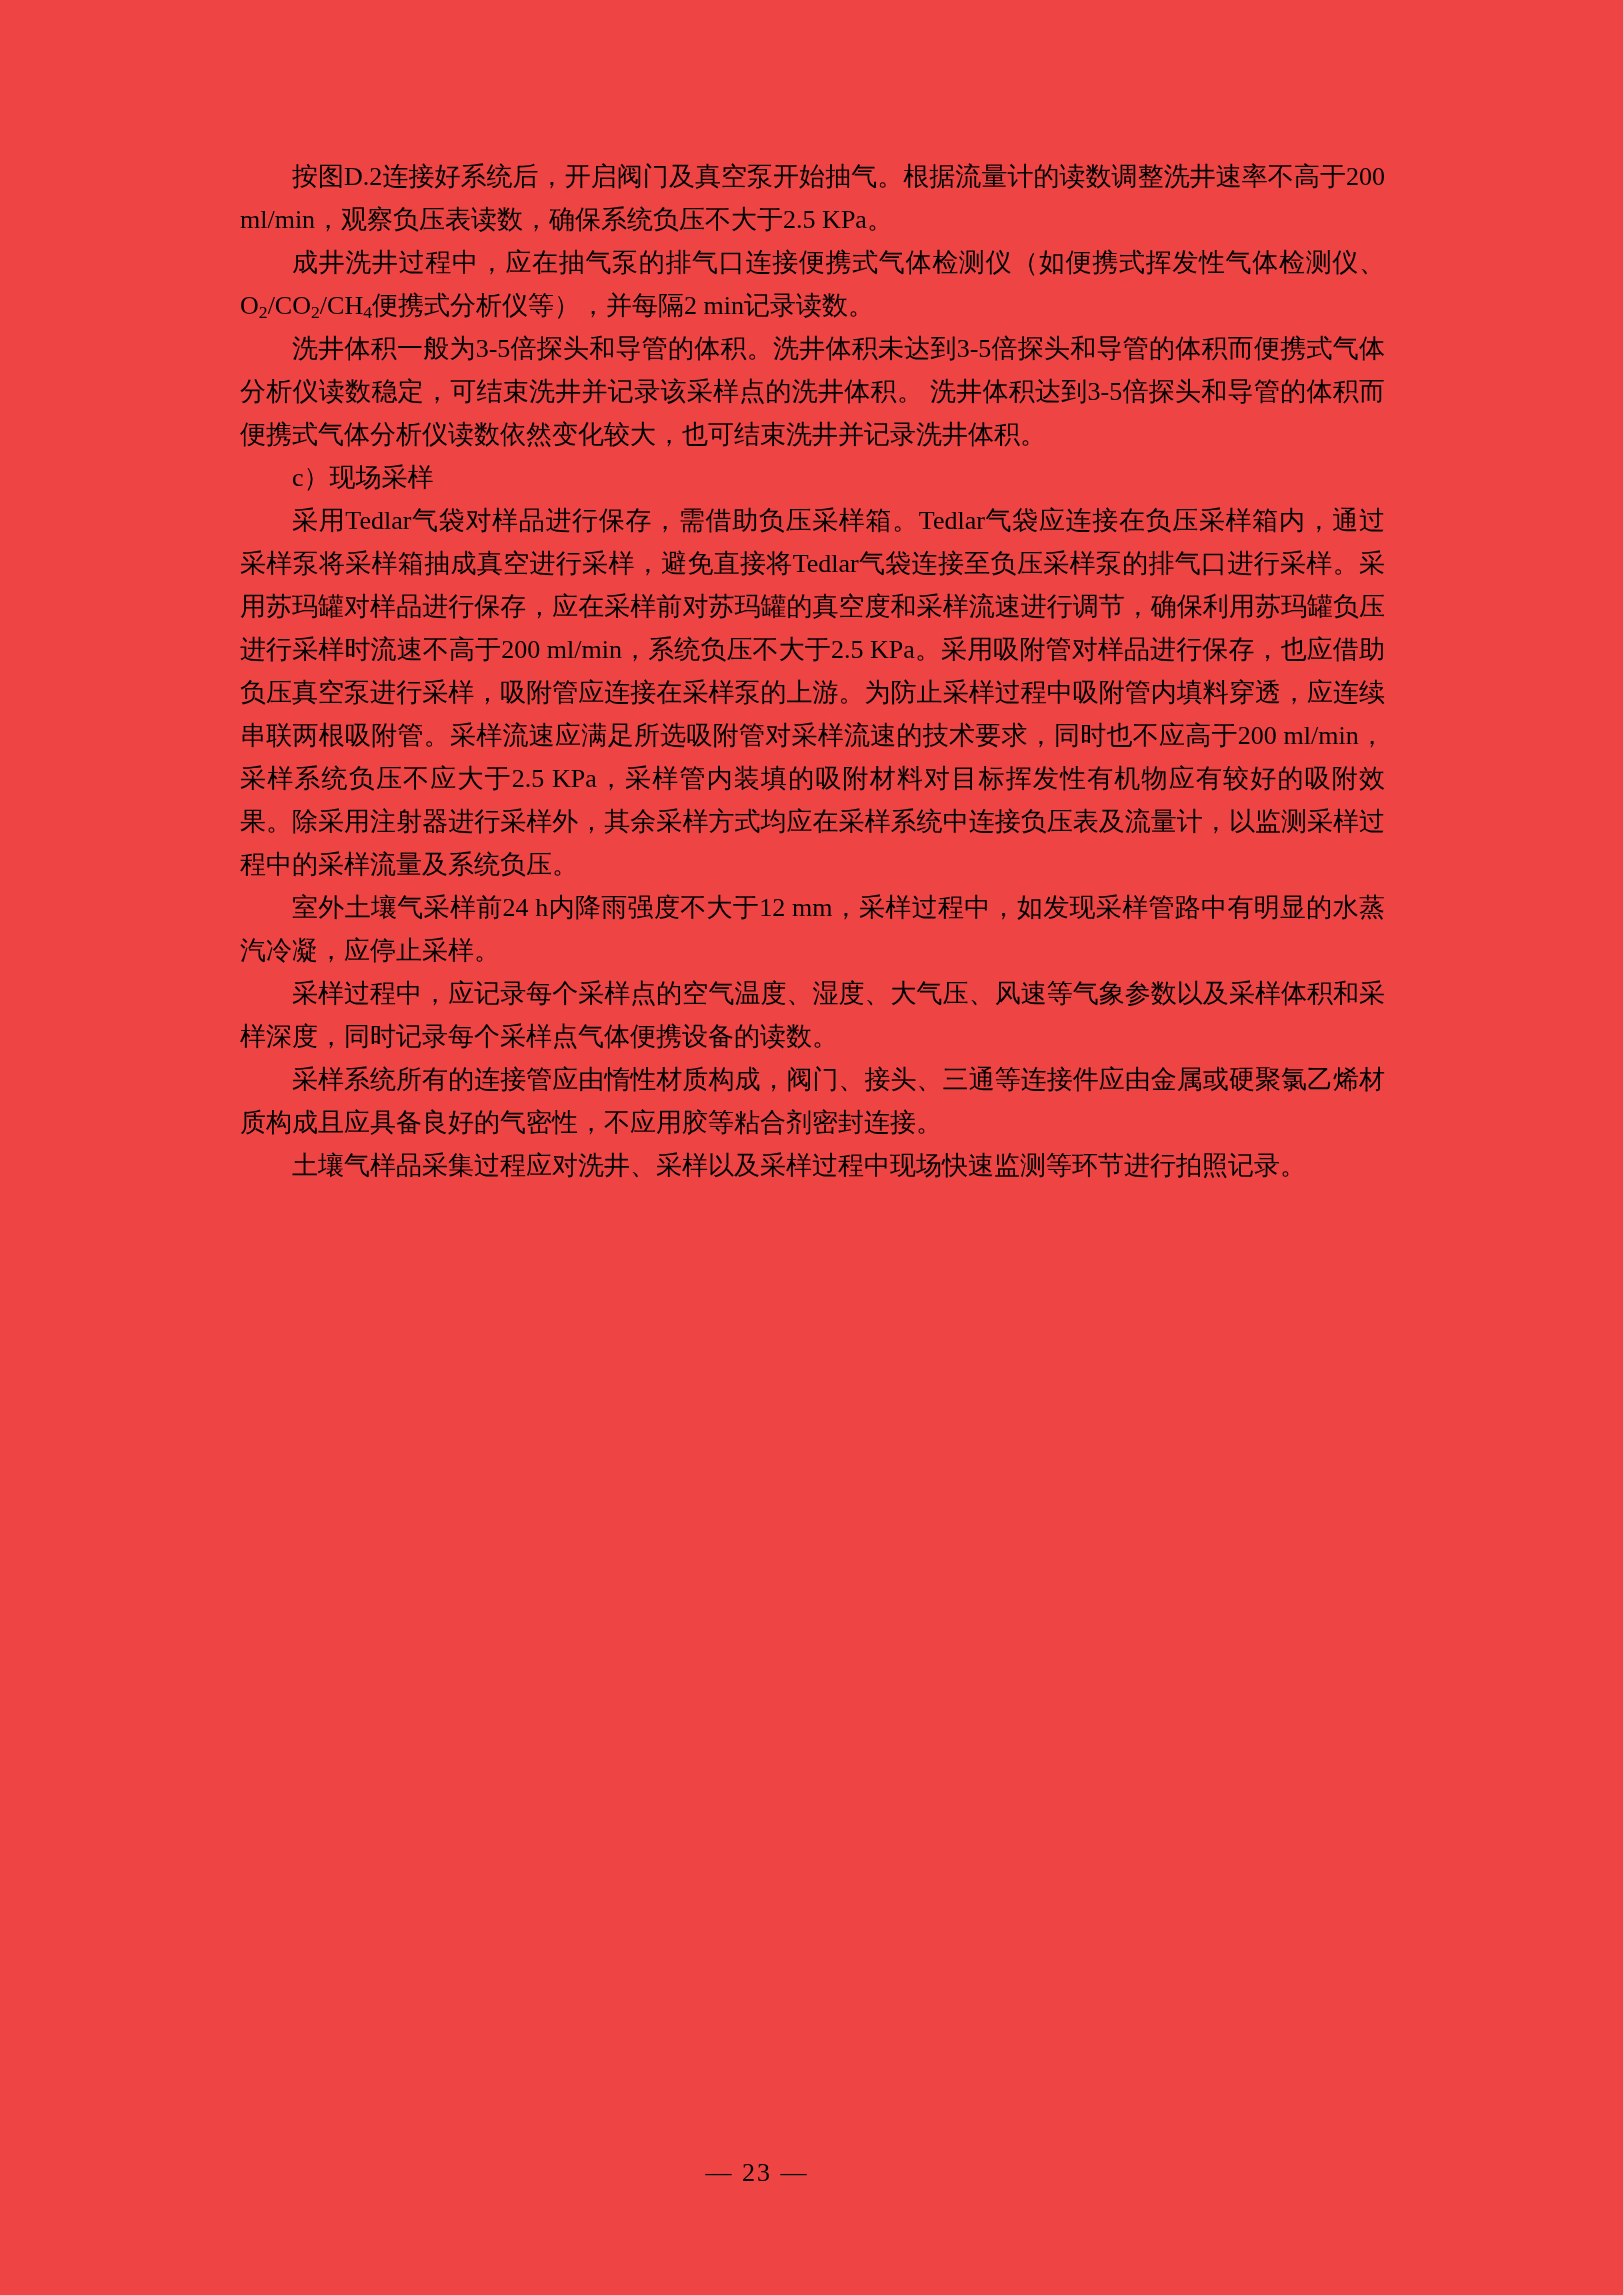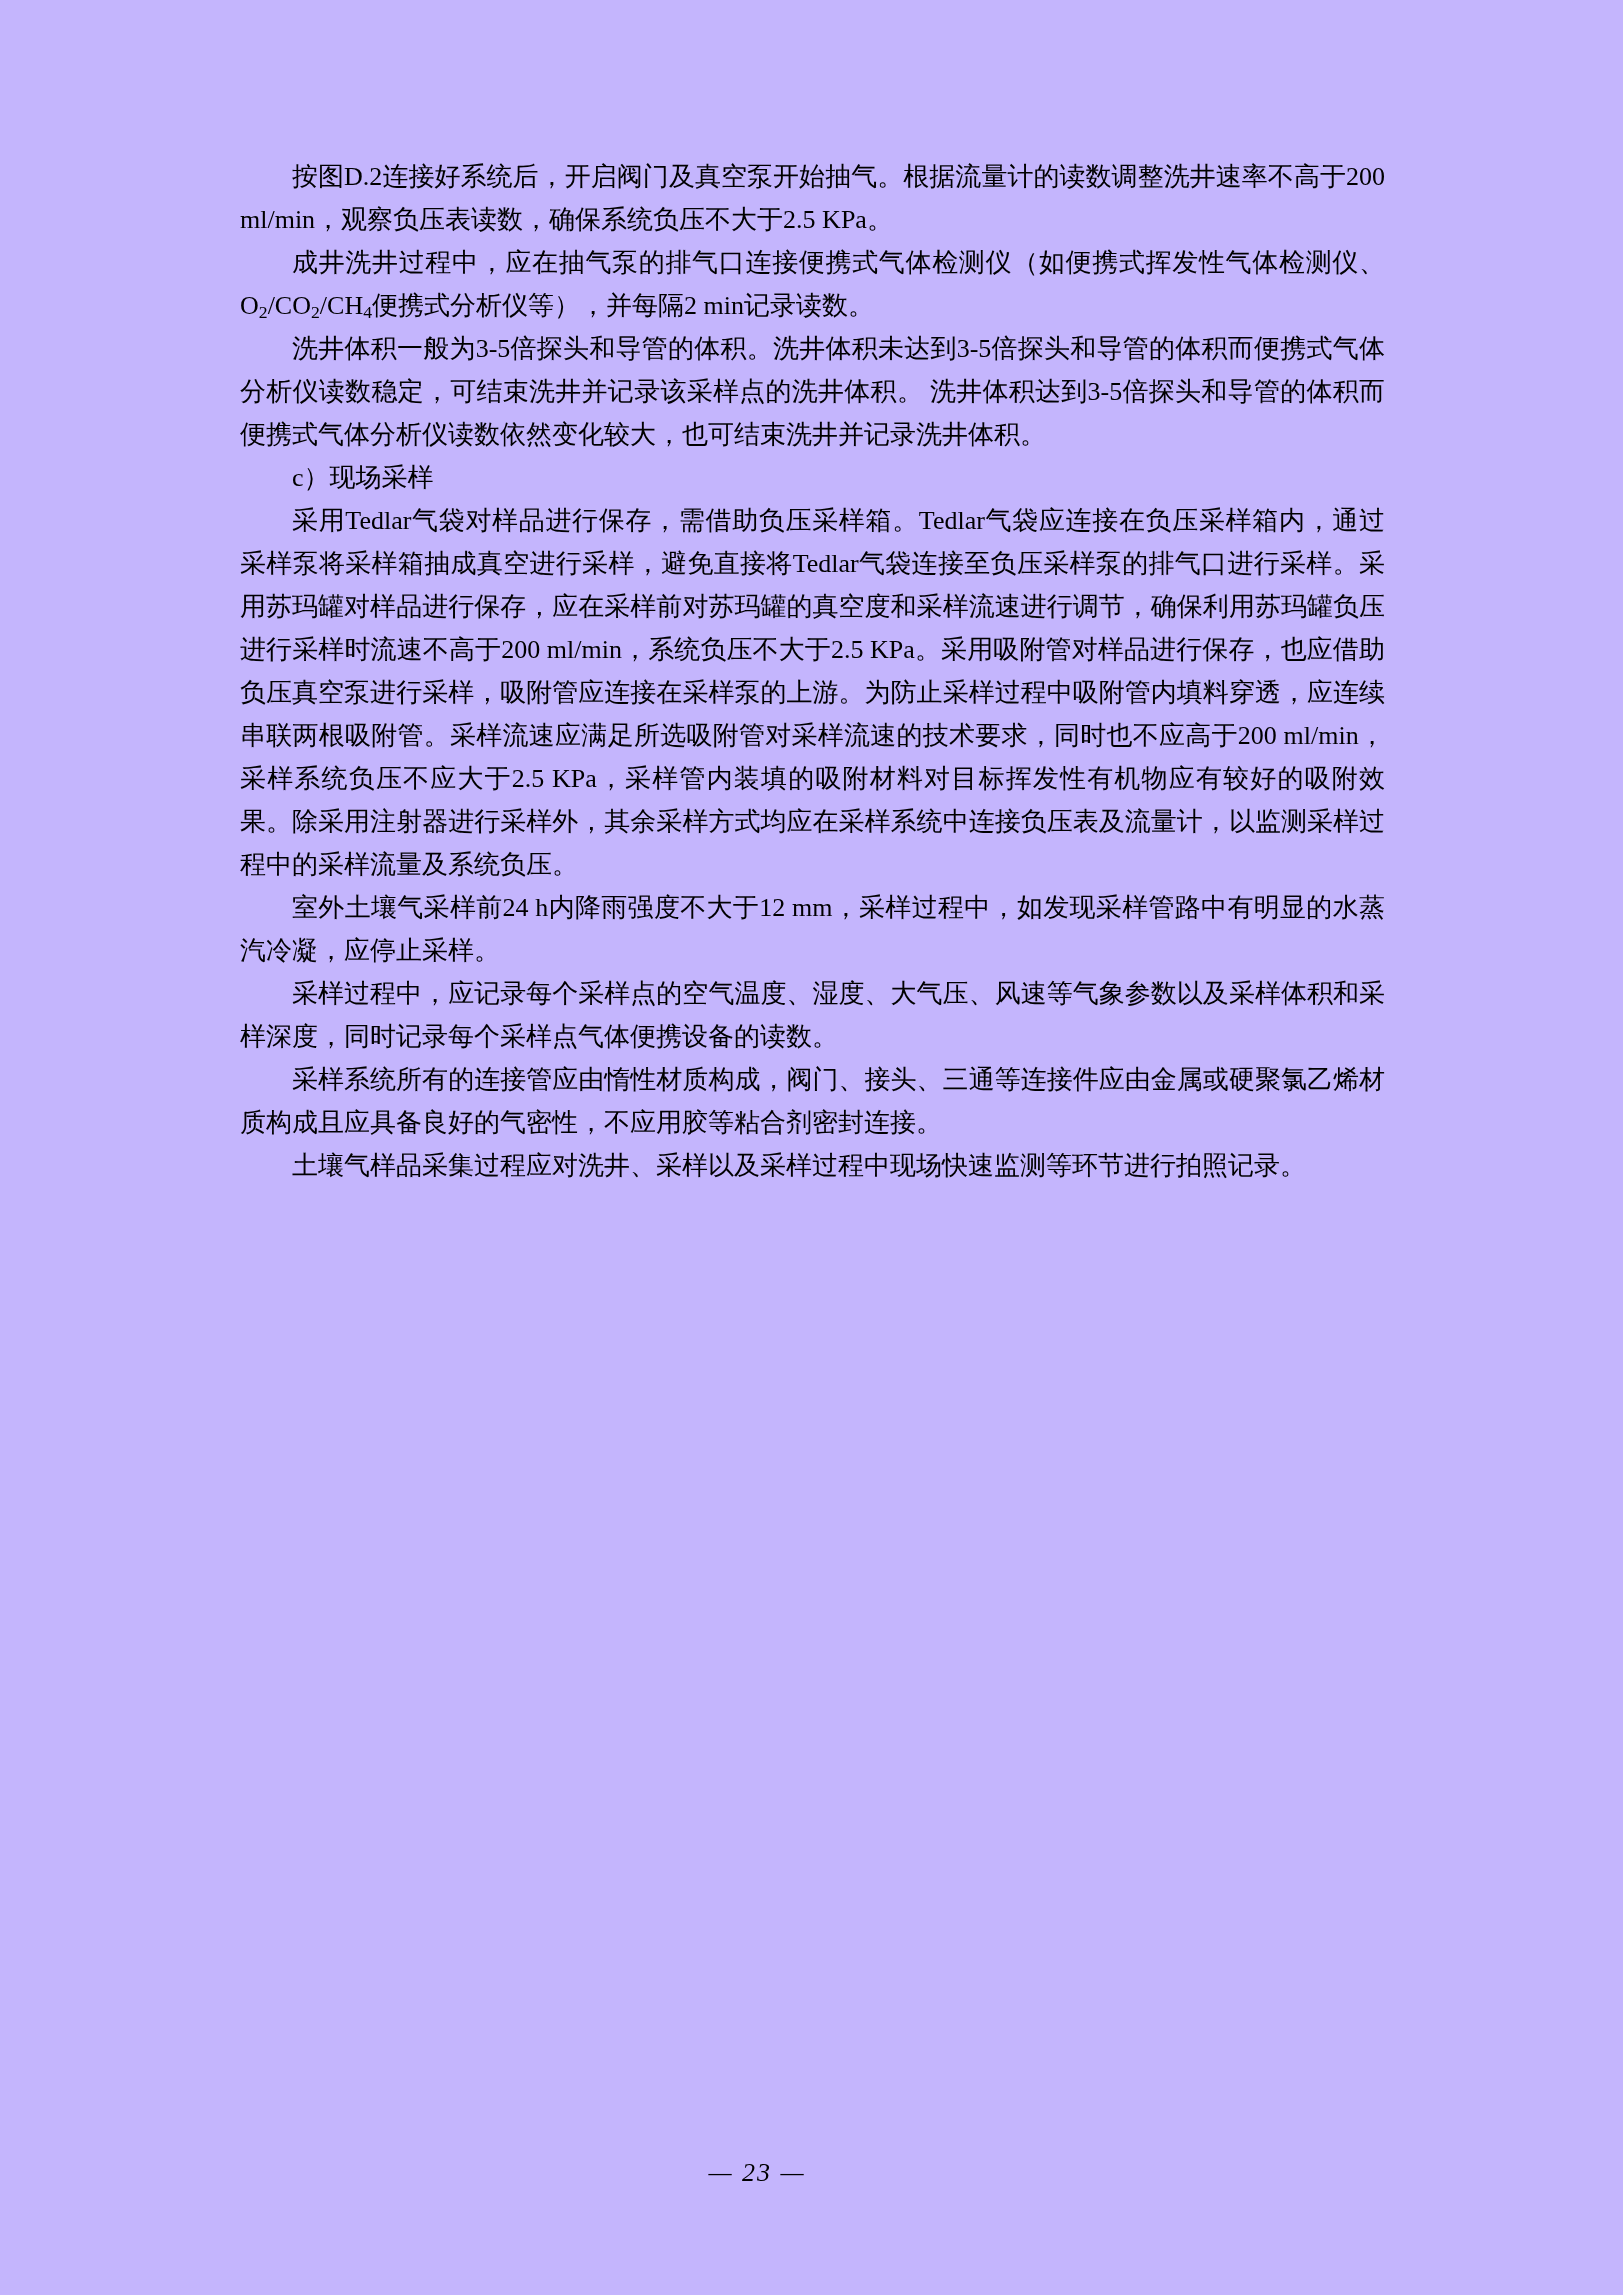--- a/index.html
+++ b/index.html
@@ -4,21 +4,21 @@
 <style>
   html, body {
     margin: 0;
     padding: 0;
     background: #ffffff;
   }
   .page {
     position: relative;
     width: 1623px;
     height: 2295px;
-    background: #c4b5fd;
+    background: #ef4444;
     margin: 0 auto;
     overflow: hidden;
     font-family: "Liberation Serif", "DejaVu Serif", serif;
     color: #000000;
   }
   .body-area {
     position: absolute;
     left: 240px;
     top: 155px;
     width: 1145px;
@@ -47,21 +47,20 @@
   }
   .footer {
     position: absolute;
     left: 0;
     top: 2158px;
     width: 1623px;
     text-align: center;
     font-size: 26px;
     font-family: "Liberation Serif", "DejaVu Serif", serif;
     letter-spacing: 2px;
-    font-style: italic;
   }
   .footer-inner {
     display: inline-block;
     padding-right: 109px;
   }
 </style>
 </head>
 <body>
 
 <div class="page">

